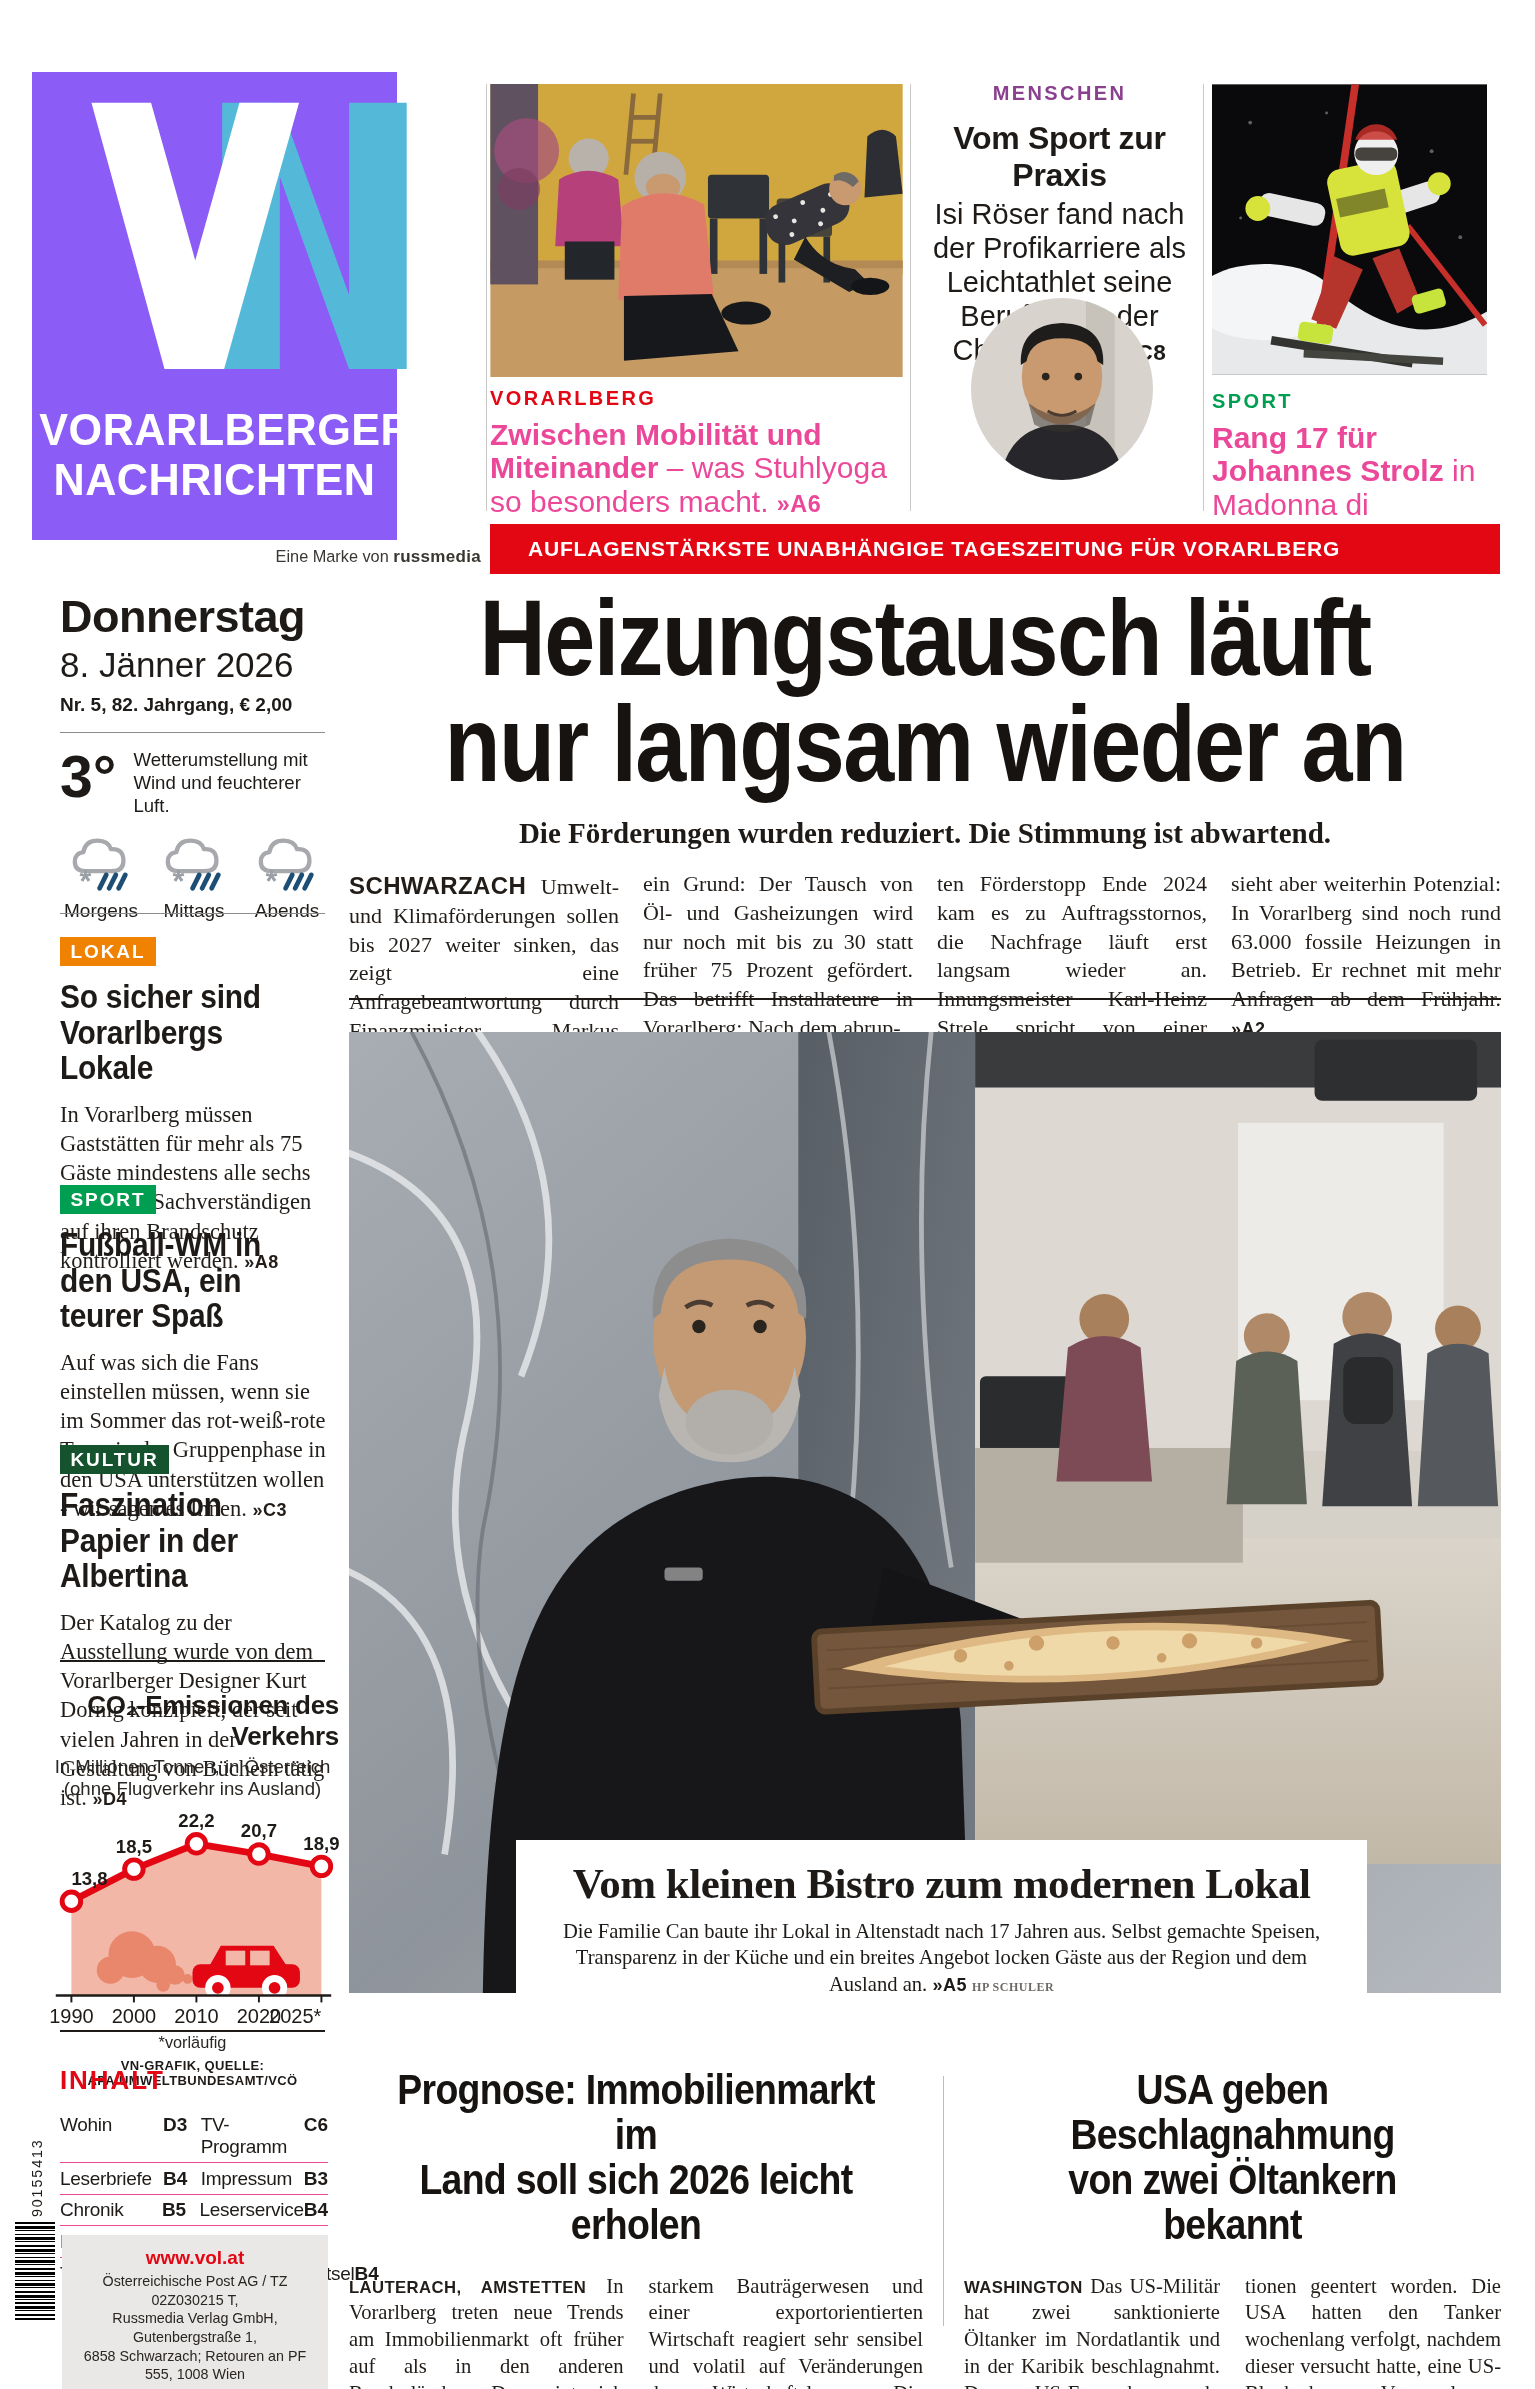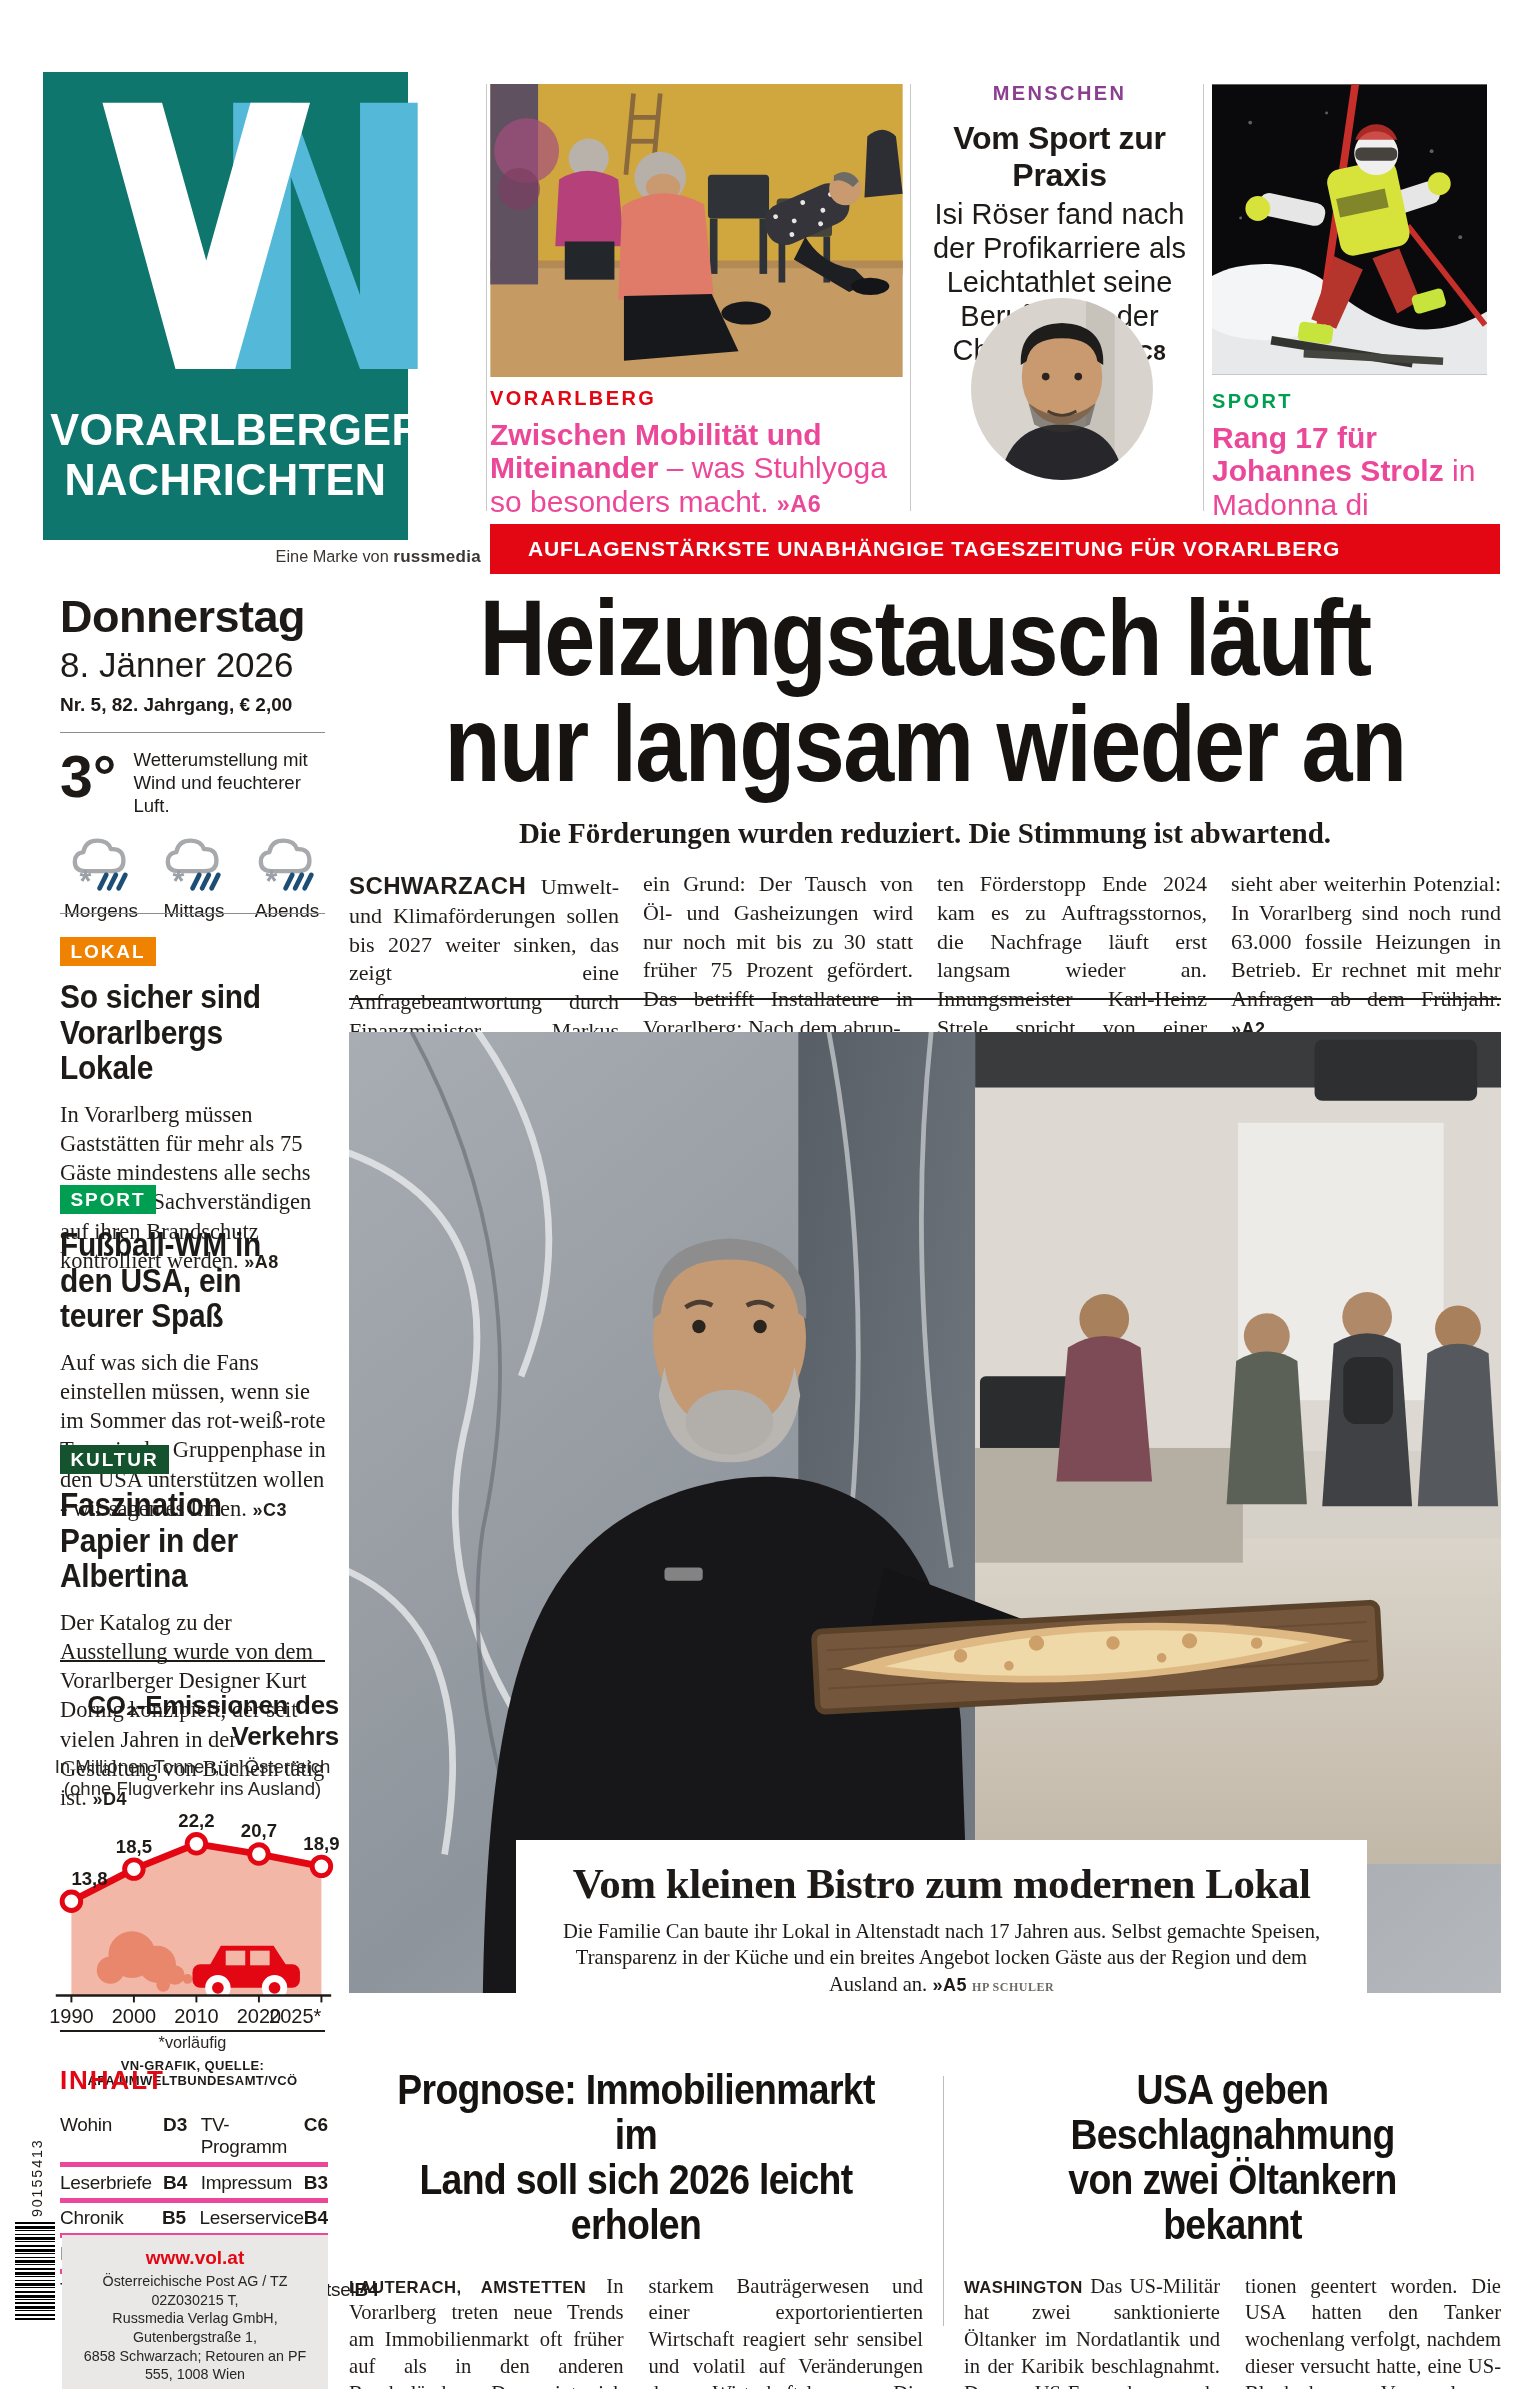--- a/index.html
+++ b/index.html
@@ -6,21 +6,21 @@
   .page{position:relative;width:1535px;height:2390px;background:#ffffff;overflow:hidden;
         font-family:"Liberation Sans","DejaVu Sans",sans-serif;color:#1e1a17;}
   .abs{position:absolute;}
   .serif{font-family:"Liberation Serif","DejaVu Serif",serif;}
   .condC{display:block;transform:scaleX(.85);transform-origin:50% 50%;}
   .condL{display:inline-block;transform:scaleX(.88);transform-origin:0 50%;}
   .vline{position:absolute;width:1px;background:#c9c9c9;}
   .hline{position:absolute;height:1px;background:#8c8c8c;}
 
   
-  .logo-box{left:43px;top:72px;width:365px;height:468px;background:#0f766e;}
+  .logo-box{left:32px;top:72px;width:365px;height:468px;background:#8b5cf6;}
   .logo-text{position:absolute;left:0;right:0;top:333px;text-align:center;color:#fff;
              font-weight:bold;font-size:45px;line-height:1.12;letter-spacing:0.5px;}
   .logo-text div{transform:scaleX(.96);transform-origin:50% 50%;}
   .brand-note{left:43px;top:547px;width:438px;text-align:right;font-size:16.3px;color:#3a3632;}
   .brand-note b{font-size:17px;letter-spacing:0.3px;}
 
   
   .section-label{font-weight:bold;font-size:20px;letter-spacing:2.4px;}
   .teaser-head{font-size:30px;line-height:1.13;color:#ec4899;}
   .teaser-head b{font-weight:800;}
@@ -45,21 +45,21 @@
   
   .chart-title{font-size:26px;font-weight:800;text-align:right;letter-spacing:-0.3px;}
   .chart-sub{font-size:18.6px;text-align:center;line-height:1.2;margin-top:3.8px;color:#2a2622;}
   .chart-footnote{font-size:16.3px;text-align:center;color:#2a2622;}
   .chart-source{font-size:13px;font-weight:bold;text-align:center;letter-spacing:0.4px;margin-top:5.7px;}
 
   
   .inhalt-title{color:#e30613;font-weight:800;font-size:26px;letter-spacing:1.9px;}
   .inhalt-table{margin-top:13.4px;font-size:19px;}
   .inhalt-row{display:flex;gap:13.4px;padding:4.8px 0 3.8px;}
-  .inhalt-row.bordered{border-bottom:5px solid #ec4899;}
+  .inhalt-row.bordered{border-bottom:1px solid #ec4899;}
   .pair{display:flex;flex:1;}
   .pair .lbl{flex:1;letter-spacing:-0.3px;}
   .pair .pg{font-weight:bold;}
 
   .footer-box{left:62px;top:2235px;width:266px;background:#e9e8e7;text-align:center;
               padding:11.5px 7.6px 13.4px;box-sizing:border-box;}
   .footer-url{color:#e30613;font-weight:bold;font-size:19px;}
   .footer-addr{font-size:14.3px;line-height:1.3;margin-top:3.8px;color:#2a2622;}
   .barcode{left:15.3px;top:2222px;width:40px;height:98px;
            background:repeating-linear-gradient(180deg,#000 0 1.9px,#fff 1.9px 3.8px,#000 3.8px 6.7px,#fff 6.7px 7.6px,#000 7.6px 8.6px,#fff 8.6px 11.5px);}

